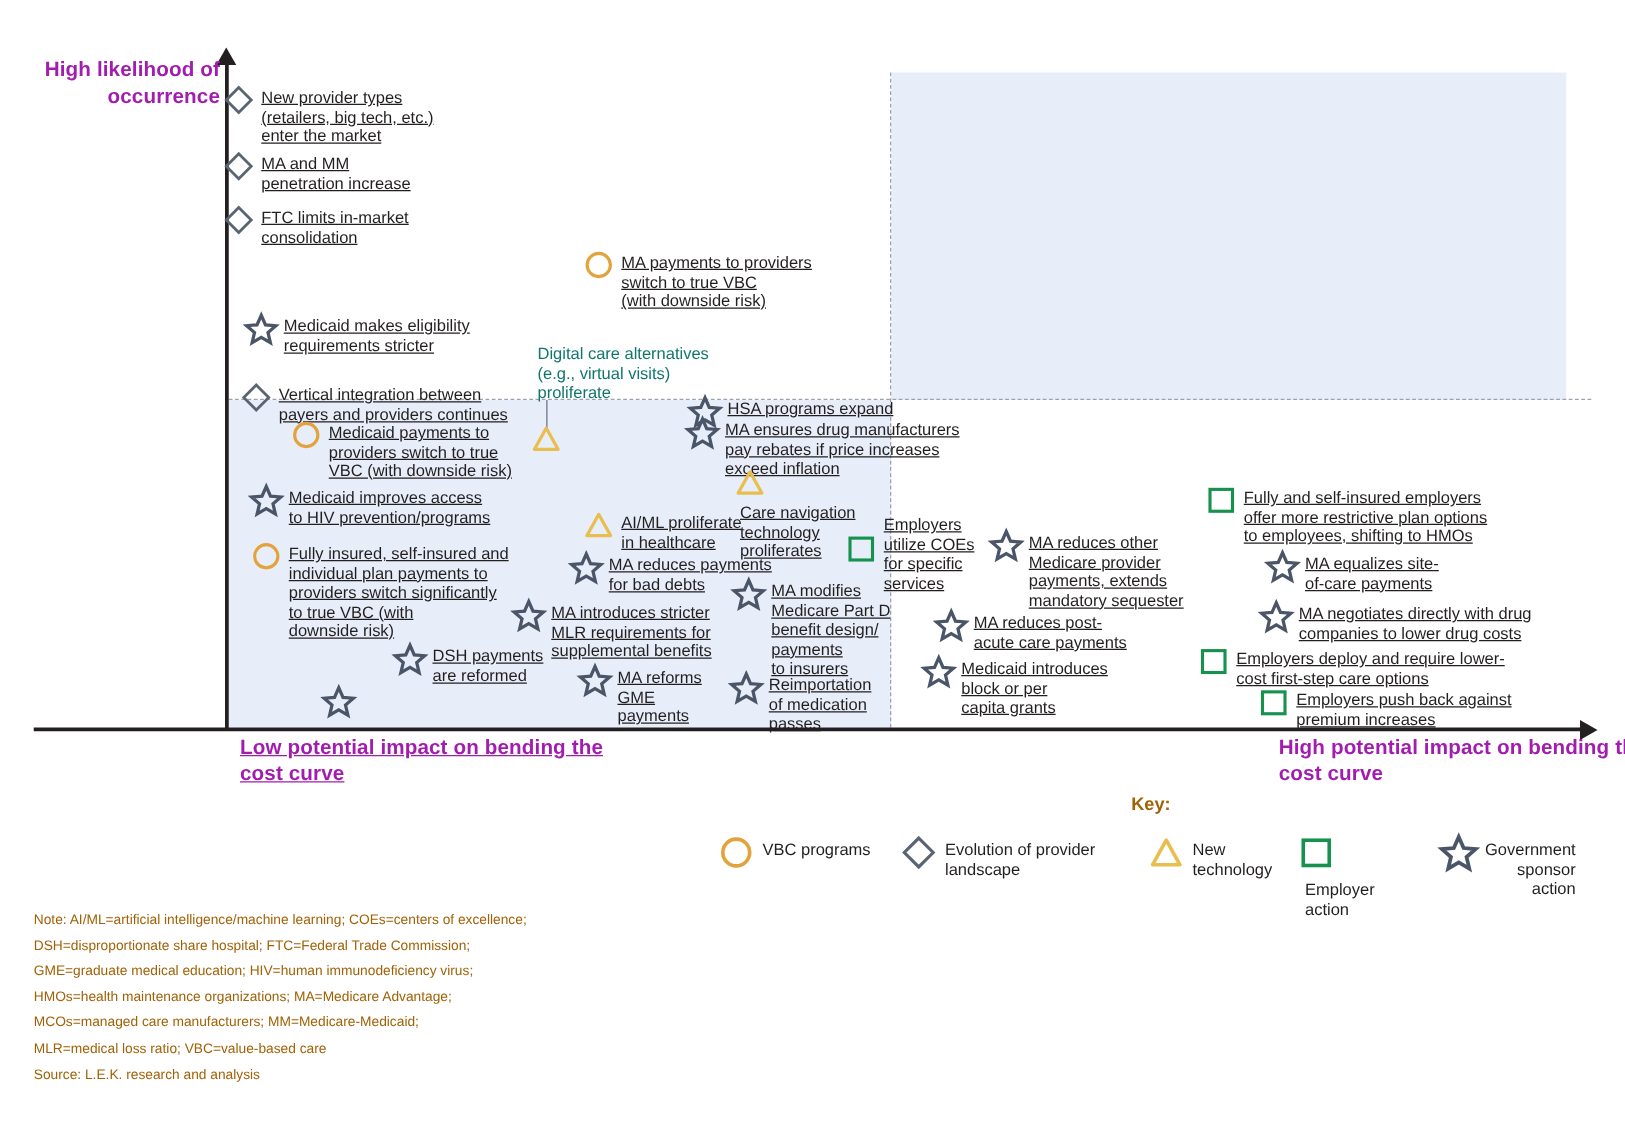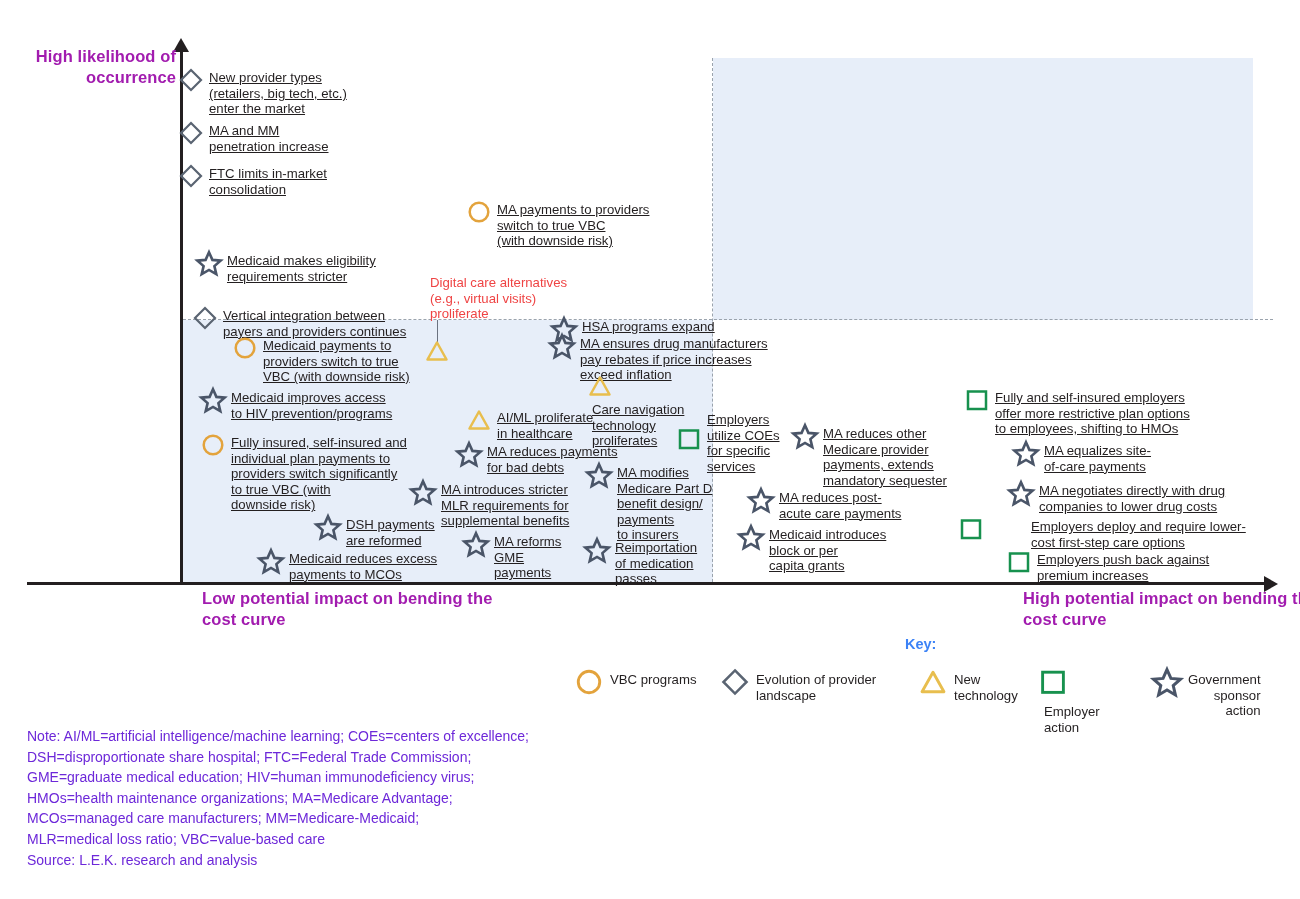--- a/index.html
+++ b/index.html
@@ -78,21 +78,21 @@
   .axis-caption {
     position: absolute;
     font-size: 16.5px;
     font-weight: 700;
     color: #a21caf;
     line-height: 1.3;
     letter-spacing: .1px;
   }
   #axis-y-high { left: 30px;  top: 46px;  width: 146px; text-align: right; }
   #axis-y-low  { left: 18px;  top: 530px; width: 158px; text-align: right; }
-  #axis-x-low  { left: 202px; top: 588px; width: 320px; }
+  #axis-x-low  { left: 192px; top: 588px; width: 320px; text-decoration: underline; }
   #axis-x-high { left: 1023px;top: 588px; width: 300px; }
 
   
   .item {
     position: absolute;
     display: flex;
     align-items: flex-start;
     text-decoration: underline;
   }
   .item .marker {
@@ -111,36 +111,36 @@
   }
 
   
   .marker svg { display: block; width: 26px; height: 26px; overflow: visible; }
 
   
   .free-label {
     position: absolute;
     font-size: 13.2px;
     line-height: 1.18;
-    color: #ef4444;
+    color: #0f766e;
     white-space: pre-line;
   }
   .leader {
     position: absolute;
     background: #6b7280;
   }
 
   
   #key-block { position: absolute; left: 560px; top: 636px; width: 740px; }
   #key-title {
     position: absolute;
     left: 345px; top: 0;
     font-size: 14.5px;
     font-weight: 700;
-    color: #3b82f6;
+    color: #a16207;
   }
   .key-entry {
     position: absolute;
     top: 30px;
     display: flex;
     align-items: flex-start;
   }
   .key-entry .marker { width: 30px; height: 32px; }
   .key-entry .marker svg { width: 30px; height: 32px; }
   .key-entry .key-label {
@@ -158,23 +158,23 @@
   #key-entry-4 { left: 592px; text-align: right; }
 
   
   #footnotes {
     position: absolute;
     left: 27px;
     top: 726px;
     width: 740px;
   }
   #footnotes .note-line {
-    font-size: 14px;
+    font-size: 11px;
     line-height: 20.6px;
-    color: #6d28d9;
+    color: #a16207;
   }
 </style>
 </head>
 <body>
 
 <div id="chart-canvas">
 
   <div class="shade" id="shade-top-right"></div>
   <div class="shade" id="shade-bottom-left"></div>
 
@@ -415,21 +415,21 @@
       </div>
       <div class="item" style="left: 315px; top: 514px;">
         <span class="marker">
           <svg viewBox="0 0 26 26">
             <polygon points="13,2.2 16.4,9.9 24.7,10.6 18.4,16.1 20.3,24.2 13,19.9 5.7,24.2 7.6,16.1 1.3,10.6 9.6,9.9" fill="none" stroke="#4a5568" stroke-width="2.6" stroke-linejoin="miter"></polygon>
           </svg>
         </span>
         <span class="item-label">DSH payments
 are reformed</span>
       </div>
-      <div class="item" style="left: 958px; top: 516px; gap: 42px;">
+      <div class="item" style="left: 958px; top: 516px;">
         <span class="marker">
           <svg viewBox="0 0 26 26">
             <rect x="4" y="4.5" width="18" height="17.5" fill="none" stroke="#17914e" stroke-width="2.5"></rect>
           </svg>
         </span>
         <span class="item-label">Employers deploy and require lower-
 cost first-step care options</span>
       </div>
       <div class="item" style="left: 738px; top: 524px;">
         <span class="marker">
@@ -460,22 +460,20 @@
         <span class="item-label">MA reforms
 GME
 payments</span>
       </div>
       <div class="item" style="left: 258px; top: 548px;">
         <span class="marker">
           <svg viewBox="0 0 26 26">
             <polygon points="13,2.2 16.4,9.9 24.7,10.6 18.4,16.1 20.3,24.2 13,19.9 5.7,24.2 7.6,16.1 1.3,10.6 9.6,9.9" fill="none" stroke="#4a5568" stroke-width="2.6" stroke-linejoin="miter"></polygon>
           </svg>
         </span>
-        <span class="item-label">Medicaid reduces excess
-payments to MCOs</span>
       </div>
       <div class="item" style="left: 1006px; top: 549px;">
         <span class="marker">
           <svg viewBox="0 0 26 26">
             <rect x="4" y="4.5" width="18" height="17.5" fill="none" stroke="#17914e" stroke-width="2.5"></rect>
           </svg>
         </span>
         <span class="item-label">Employers push back against
 premium increases</span>
       </div>

